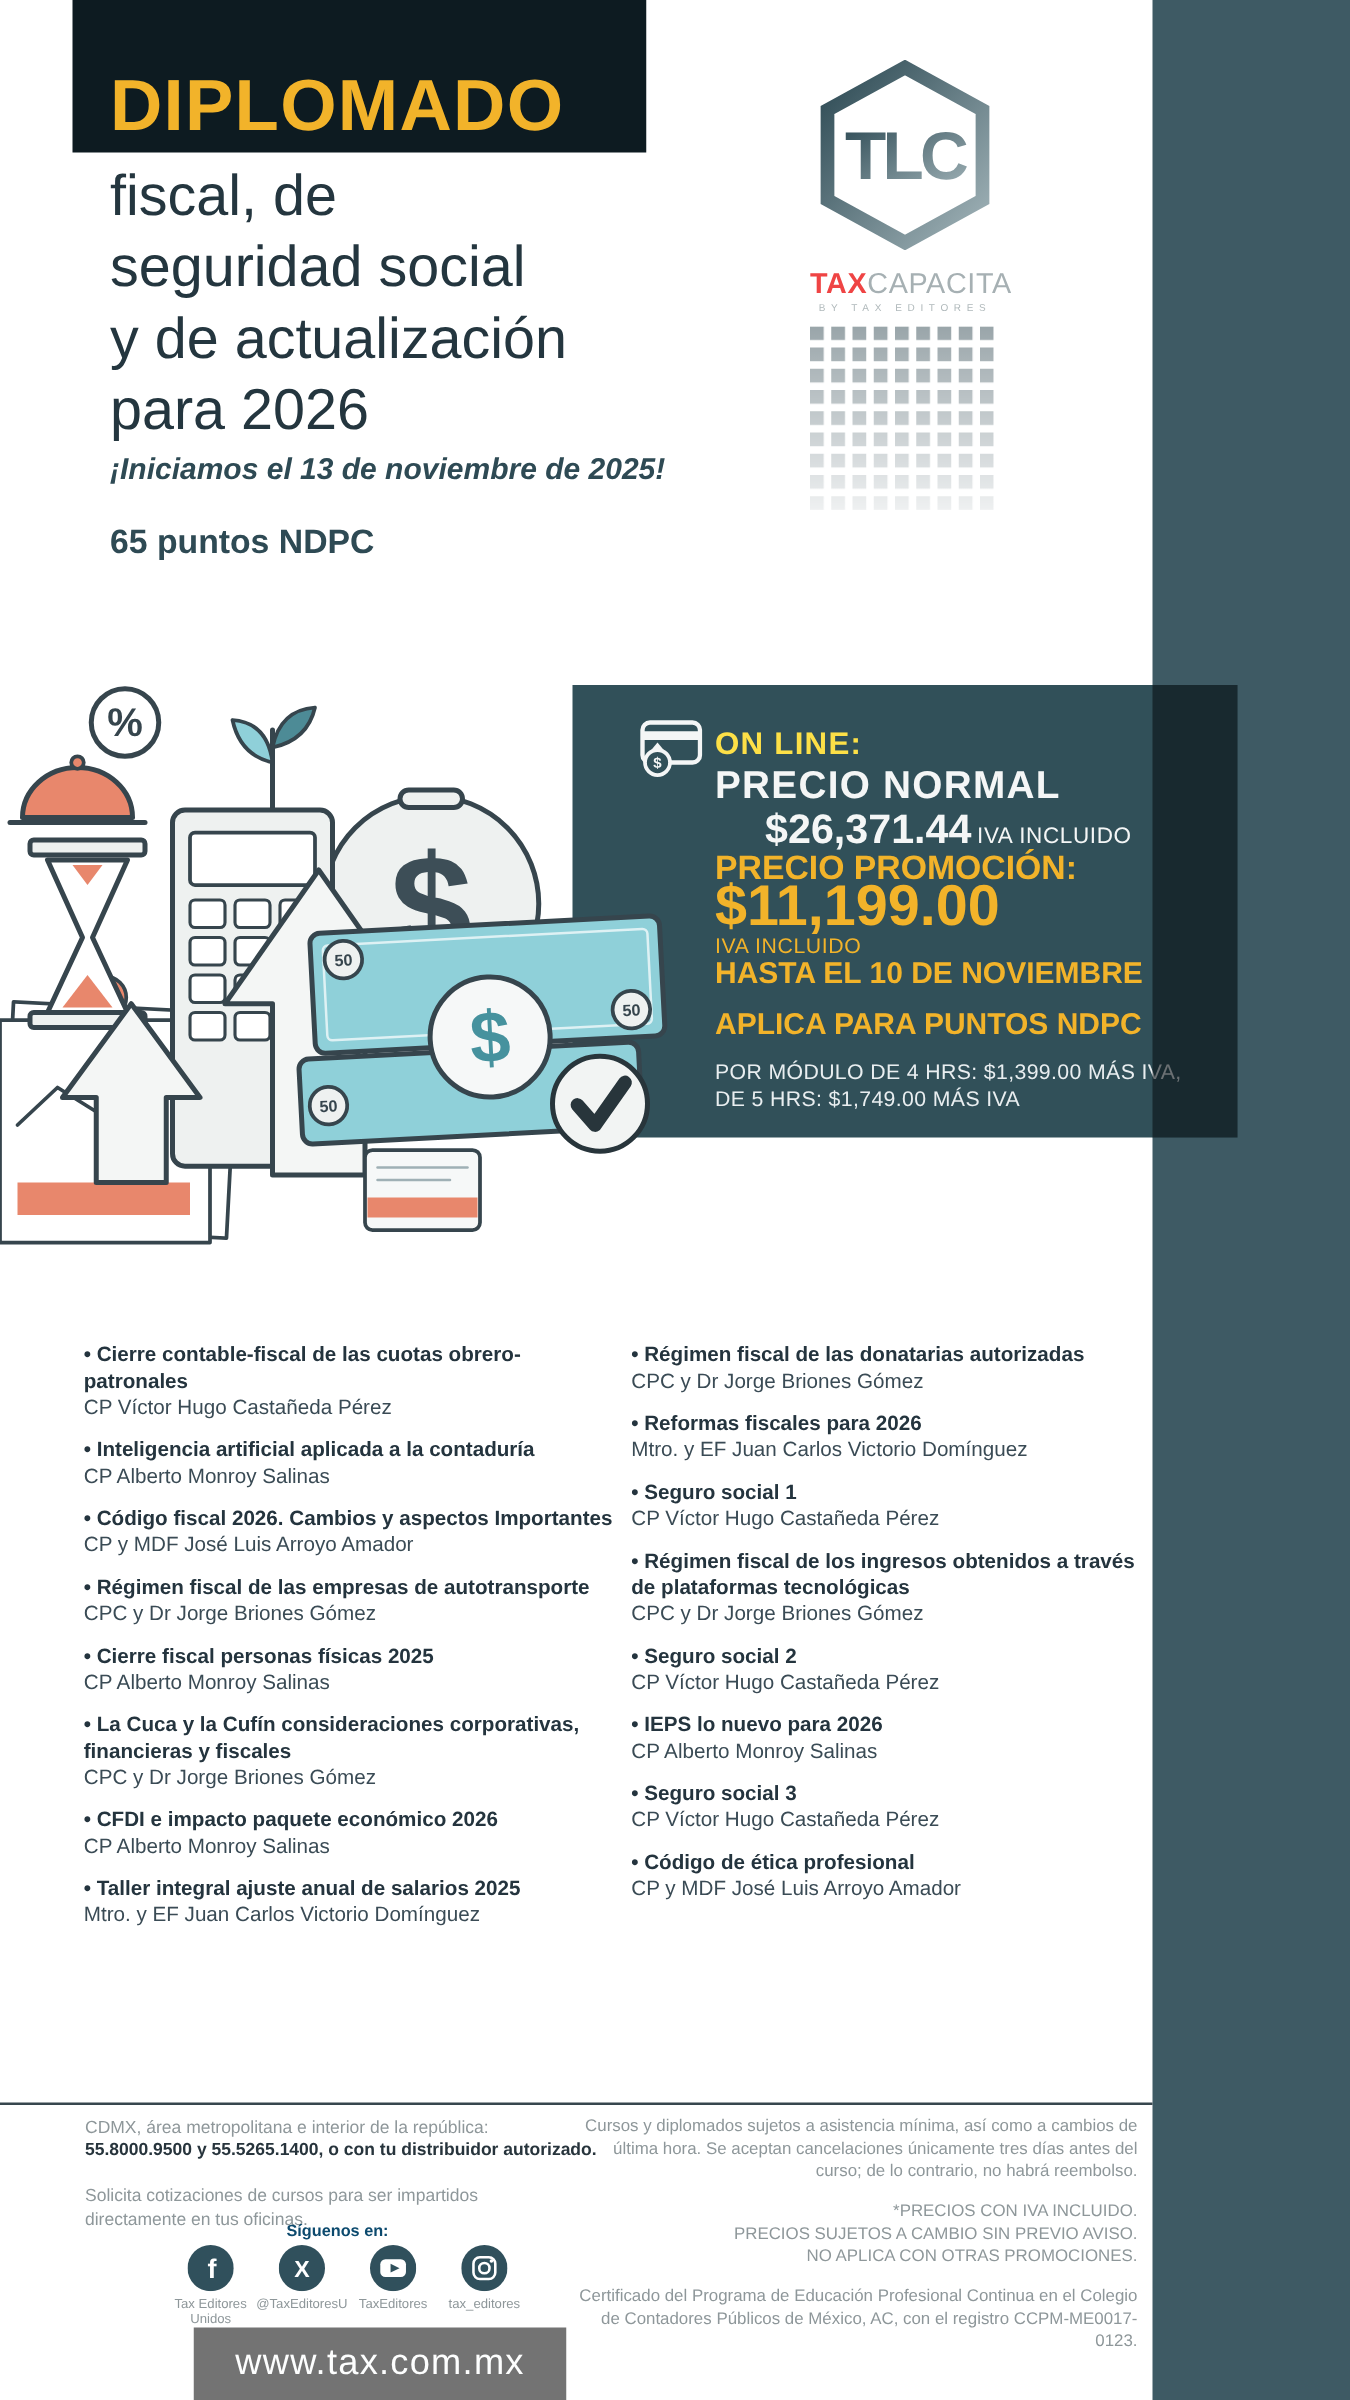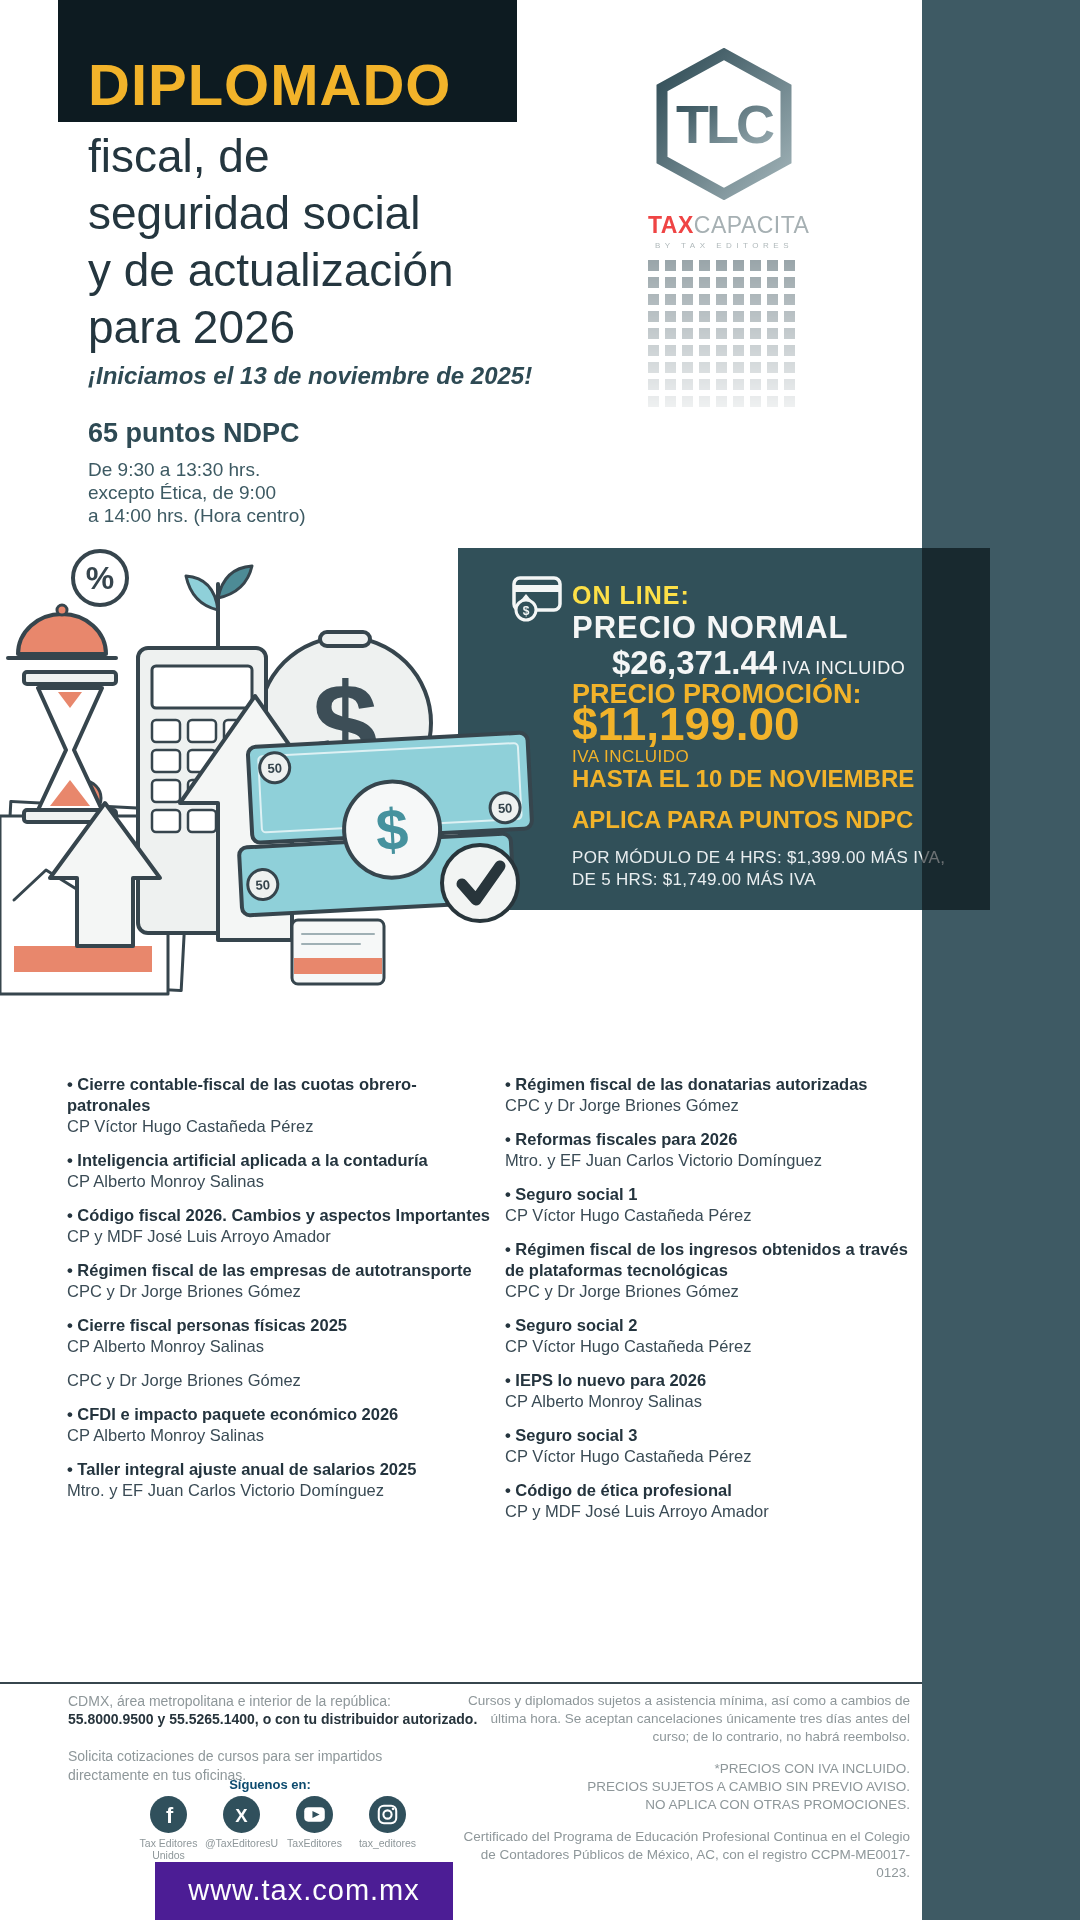--- a/index.html
+++ b/index.html
@@ -62,21 +62,21 @@
   .fl1{font-size:14px;line-height:18px;color:#8e979a;white-space:nowrap;}
   .fl2{font-size:14px;line-height:18px;font-weight:bold;color:#27343c;white-space:nowrap;}
   .fl3{margin-top:19px;width:350px;font-size:14px;line-height:19px;color:#8e979a;}
   .follow{position:absolute;left:150px;top:1777px;width:240px;text-align:center;
           font-size:13px;font-weight:bold;color:#0c4a6e;z-index:2;}
   .social{position:absolute;left:138px;top:1796px;width:280px;display:flex;justify-content:center;gap:13px;z-index:2;}
   .soc{display:flex;flex-direction:column;align-items:center;width:60px;}
   .soc-ic{width:37px;height:37px;cursor:pointer;}
   .soc-lb{margin-top:4px;font-size:10.5px;line-height:12px;color:#8e979a;text-align:center;white-space:nowrap;}
   .soc-lb.wrap{white-space:normal;width:62px;}
-  .web-box{position:absolute;left:155px;top:1862px;width:298px;height:58px;background:#4c1d95;z-index:2;
+  .web-box{position:absolute;left:155px;top:1862px;width:298px;height:58px;background:#737373;z-index:2;
            color:#fdfefe;font-size:29px;letter-spacing:1px;text-align:center;line-height:56px;cursor:pointer;}
   .f-right{position:absolute;left:455px;top:1692px;width:455px;text-align:right;z-index:2;}
   .f-right div{font-size:13.5px;line-height:18px;color:#8e979a;}
   .f-right .gap{height:14px;}
 </style>
 </head>
 <body>
 
 <div class="page">
 
@@ -88,25 +88,20 @@
 
   <div class="title">
     <div>fiscal, de</div>
     <div>seguridad social</div>
     <div>y de actualización</div>
     <div>para 2026</div>
   </div>
 
   <div class="start-line">¡Iniciamos el 13 de noviembre de 2025!</div>
   <div class="points">65 puntos NDPC</div>
-  <div class="schedule">
-    <div>De 9:30 a 13:30 hrs.</div>
-    <div>excepto Ética, de 9:00</div>
-    <div>a 14:00 hrs. (Hora centro)</div>
-  </div>
 
   <div class="logo">
     <svg width="140" height="152" viewBox="0 0 140 152">
       <defs>
         <linearGradient id="hexg" x1="0" y1="0" x2="1" y2="1">
           <stop offset="0" stop-color="#2c4953"></stop>
             <stop offset="1" stop-color="#a2b4b9"></stop>
         </linearGradient>
       </defs>
       <path d="M70 6 L132 40 L132 112 L70 146 L8 112 L8 40 Z" fill="none" stroke="url(#hexg)" stroke-width="11"></path>
@@ -280,20 +275,21 @@
       </div>
     <div class="course">
         <div class="ct">• Régimen fiscal de las empresas de autotransporte</div>
         <div class="cs">CPC y Dr Jorge Briones Gómez</div>
       </div>
     <div class="course">
         <div class="ct">• Cierre fiscal personas físicas 2025</div>
         <div class="cs">CP Alberto Monroy Salinas</div>
       </div>
     <div class="course">
+        <div class="ct">• La Cuca y la Cufín consideraciones corporativas, financieras y fiscales</div>
         <div class="cs">CPC y Dr Jorge Briones Gómez</div>
       </div>
     <div class="course">
         <div class="ct">• CFDI e impacto paquete económico 2026</div>
         <div class="cs">CP Alberto Monroy Salinas</div>
       </div>
     <div class="course">
         <div class="ct">• Taller integral ajuste anual de salarios 2025</div>
         <div class="cs">Mtro. y EF Juan Carlos Victorio Domínguez</div>
       </div>

